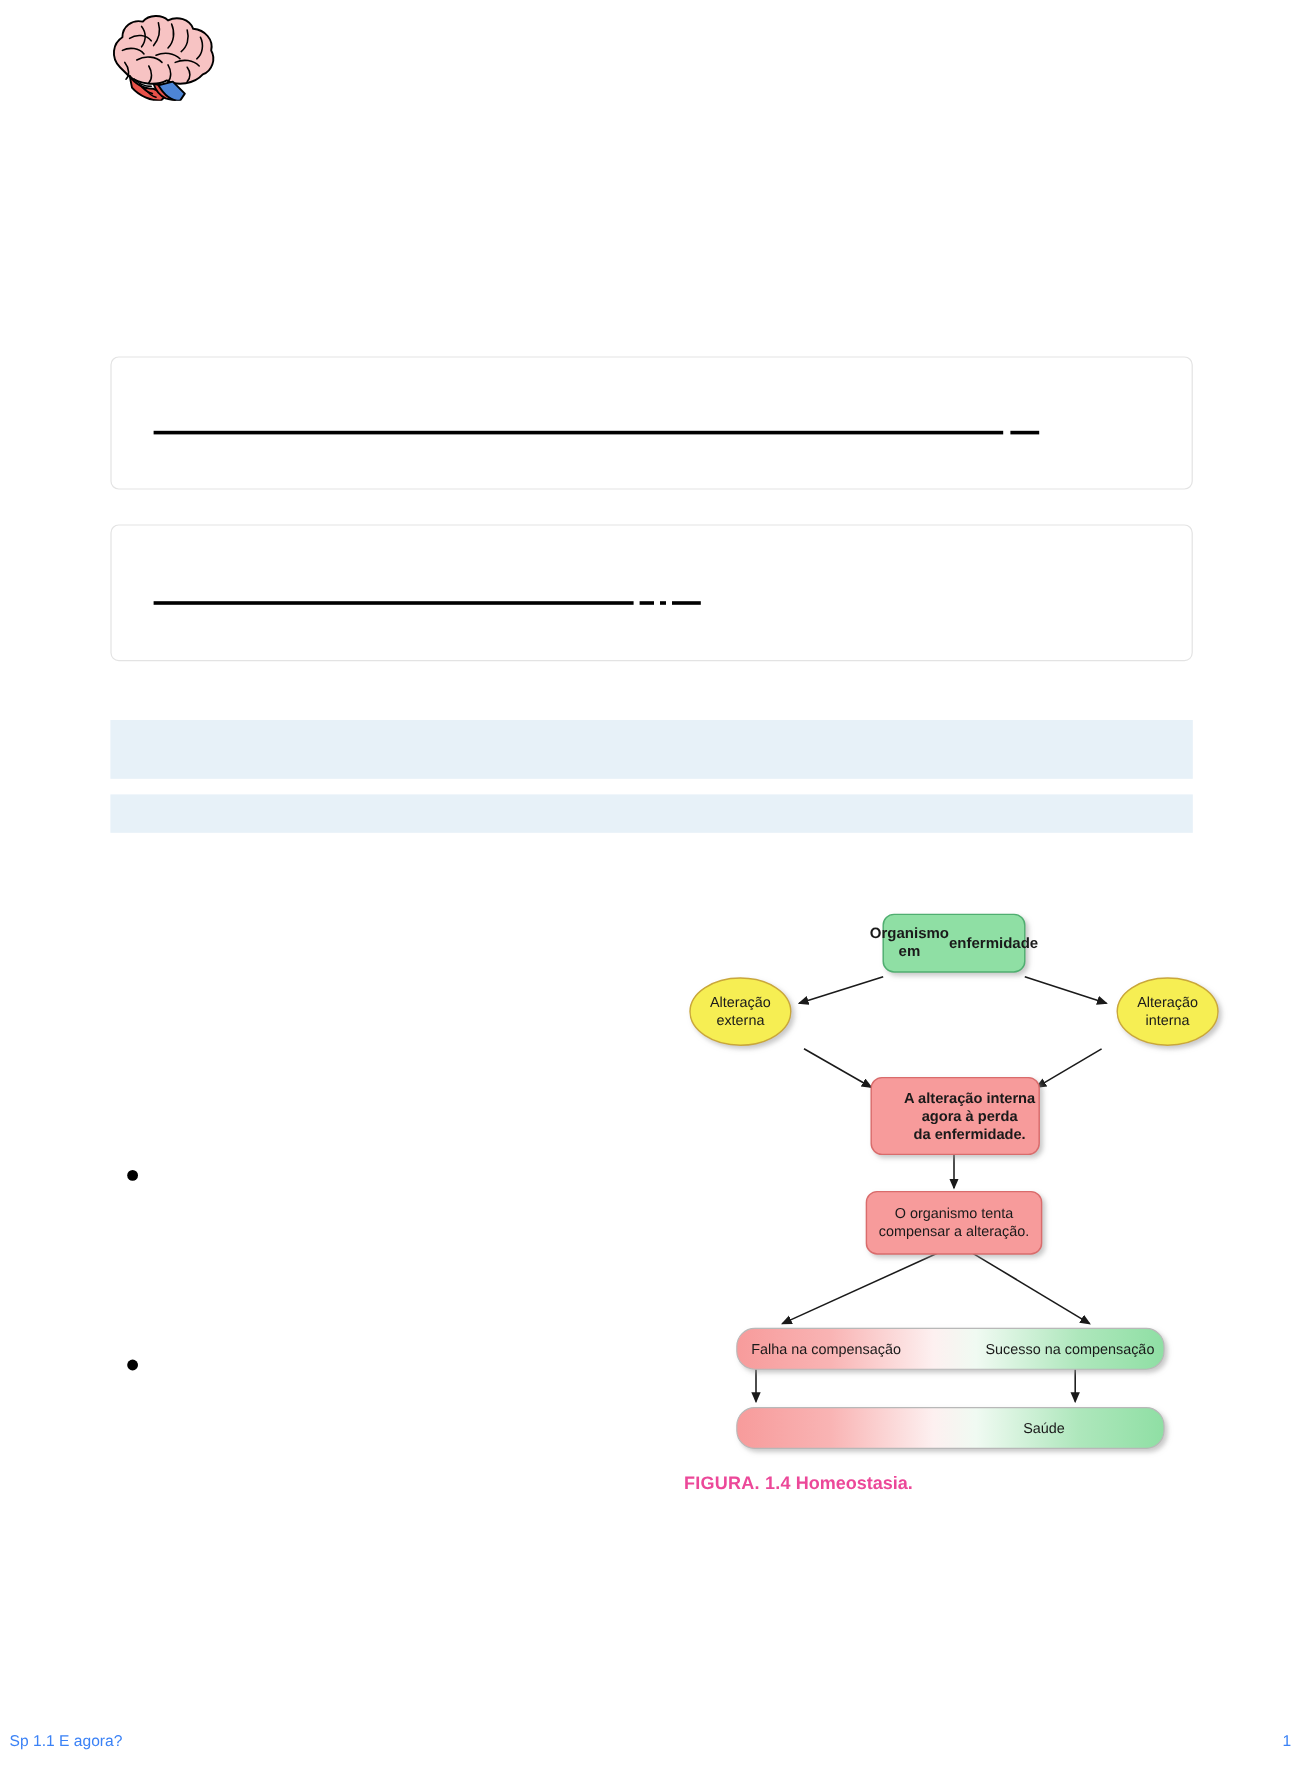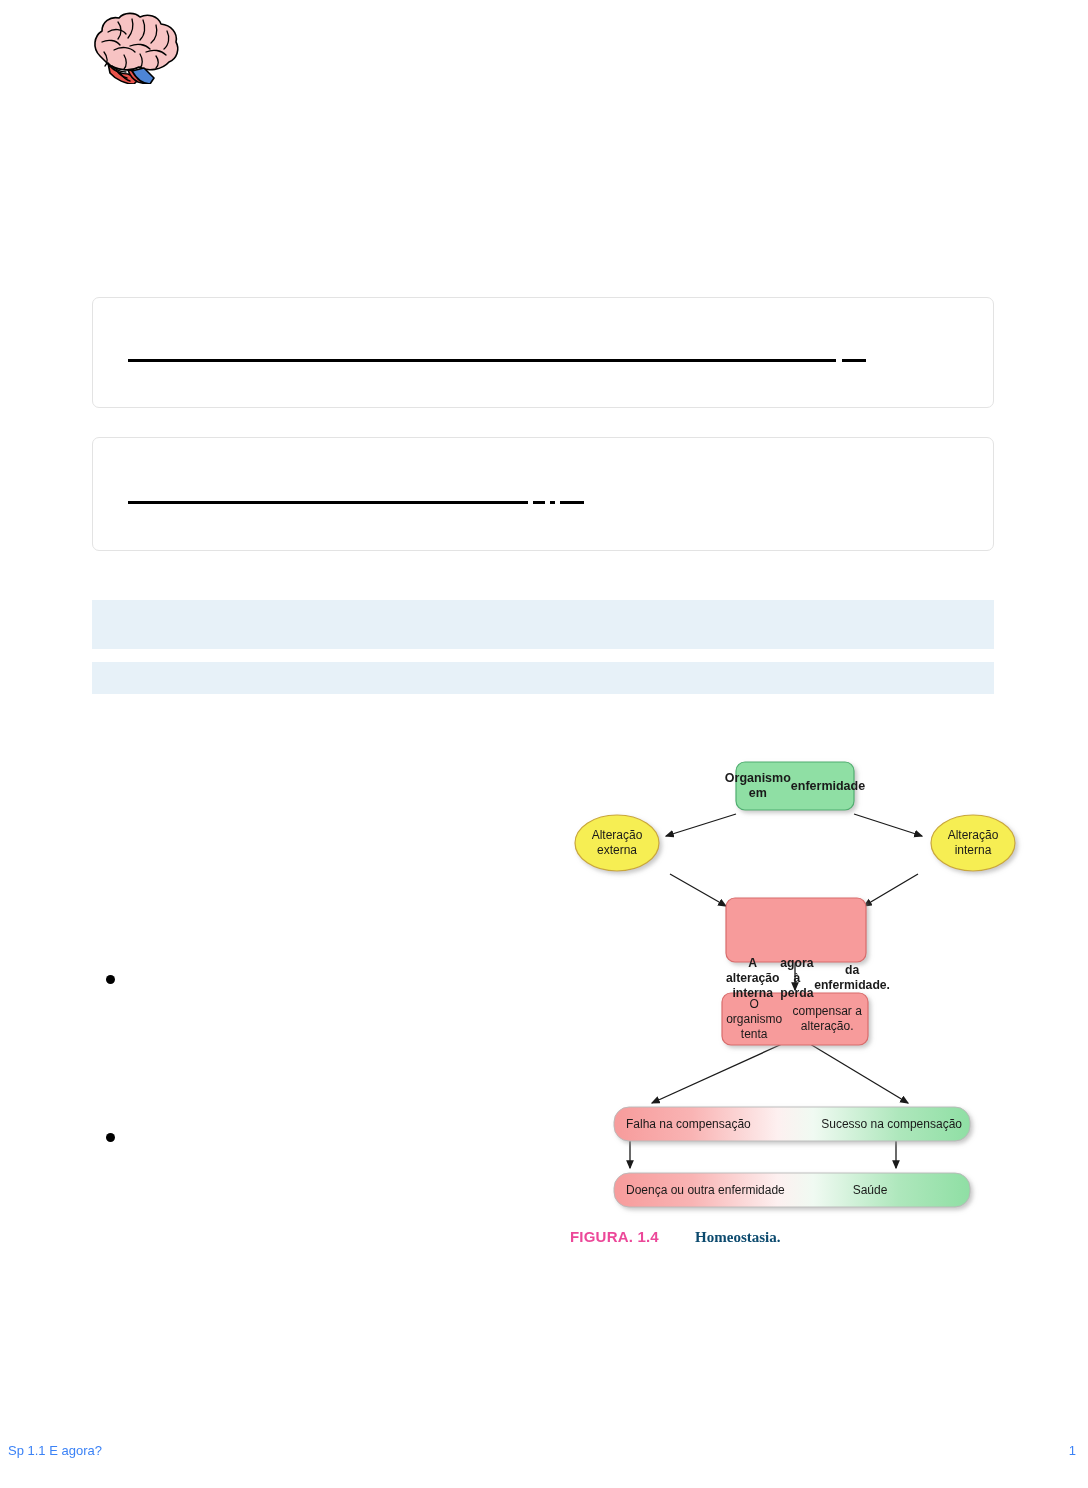--- a/index.html
+++ b/index.html
@@ -93,21 +93,21 @@
   
   #figure-caption {
     position: absolute;
     left: 570px;
     top: 1228px;
     font-size: 15px;
     font-weight: bold;
     white-space: nowrap;
   }
   #caption-number { color: #ec4899; letter-spacing: 0.2px; }
-  #caption-text { color: #0c4a6e; margin-left: 32px; font-family: Liberation Serif, serif; }
+  #caption-text { color: #ec4899; margin-left: 0; }
 
   
   #footer {
     position: absolute;
     left: 0;
     top: 1443px;
     width: 1088px;
     height: 24px;
     font-size: 13px;
     color: #3b82f6;
@@ -228,42 +228,39 @@
   <div class="node-label" style="left:15px; top:67px; width:84px; height:56px; font-size:12px; line-height:15px; flex-direction:column;">
     <span>Alteração</span>
     <span>externa</span>
   </div>
 
   <div class="node-label" style="left:371px; top:67px; width:84px; height:56px; font-size:12px; line-height:15px; flex-direction:column;">
     <span>Alteração</span>
     <span>interna</span>
   </div>
 
-  <div class="node-label node-bold" style="left:166px; top:150px; width:164px; height:64px; font-size:12.2px; line-height:15px; flex-direction:row;margin-top:48px;">
+  <div class="node-label node-bold" style="left:166px; top:150px; width:164px; height:64px; font-size:12.2px; line-height:15px; flex-direction:column;">
     <span>A alteração interna</span>
     <span>agora à perda</span>
     <span>da enfermidade.</span>
   </div>
 
-  <div class="node-label" style="left:162px; top:245px; width:146px; height:52px; font-size:12px; line-height:15px; flex-direction:row;">
+  <div class="node-label" style="left:162px; top:245px; width:146px; height:52px; font-size:12px; line-height:15px; flex-direction:column;">
     <span>O organismo tenta</span>
     <span>compensar a alteração.</span>
   </div>
 
   <div class="node-label" style="left:66px; top:359px; width:180px; height:34px; font-size:12px; justify-content:flex-start;">
     <span>Falha na compensação</span>
   </div>
 
   <div class="node-label" style="left:230px; top:359px; width:180px; height:34px; font-size:12px; justify-content:flex-end; padding-right:8px;">
     <span>Sucesso na compensação</span>
   </div>
 
-  <div class="node-label" style="left:66px; top:425px; width:200px; height:34px; font-size:12px; justify-content:flex-start;">
-    <span>Doença ou outra enfermidade</span>
-  </div>
 
   <div class="node-label" style="left:250px; top:425px; width:120px; height:34px; font-size:12px; justify-content:center;">
     <span>Saúde</span>
   </div>
 </div>
 
 <div id="figure-caption">
   <span id="caption-number">FIGURA. 1.4</span>
   <span id="caption-text">Homeostasia.</span>
 </div>

